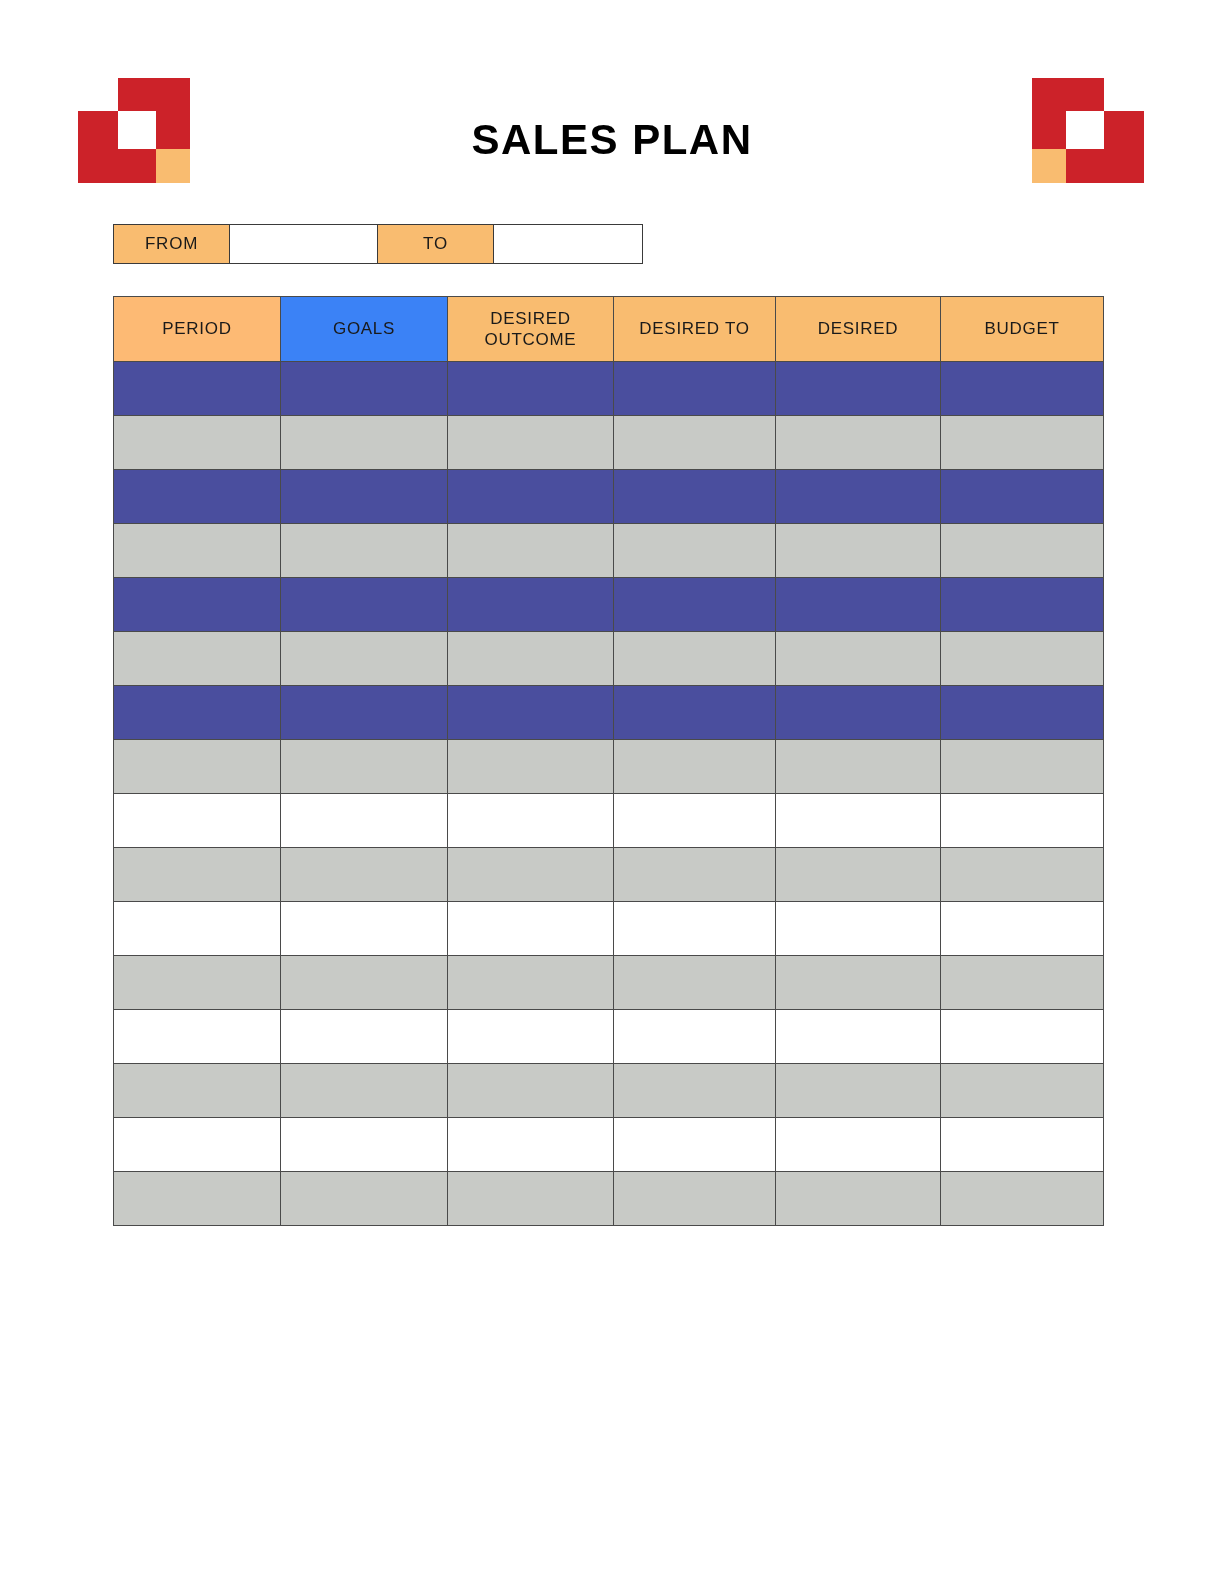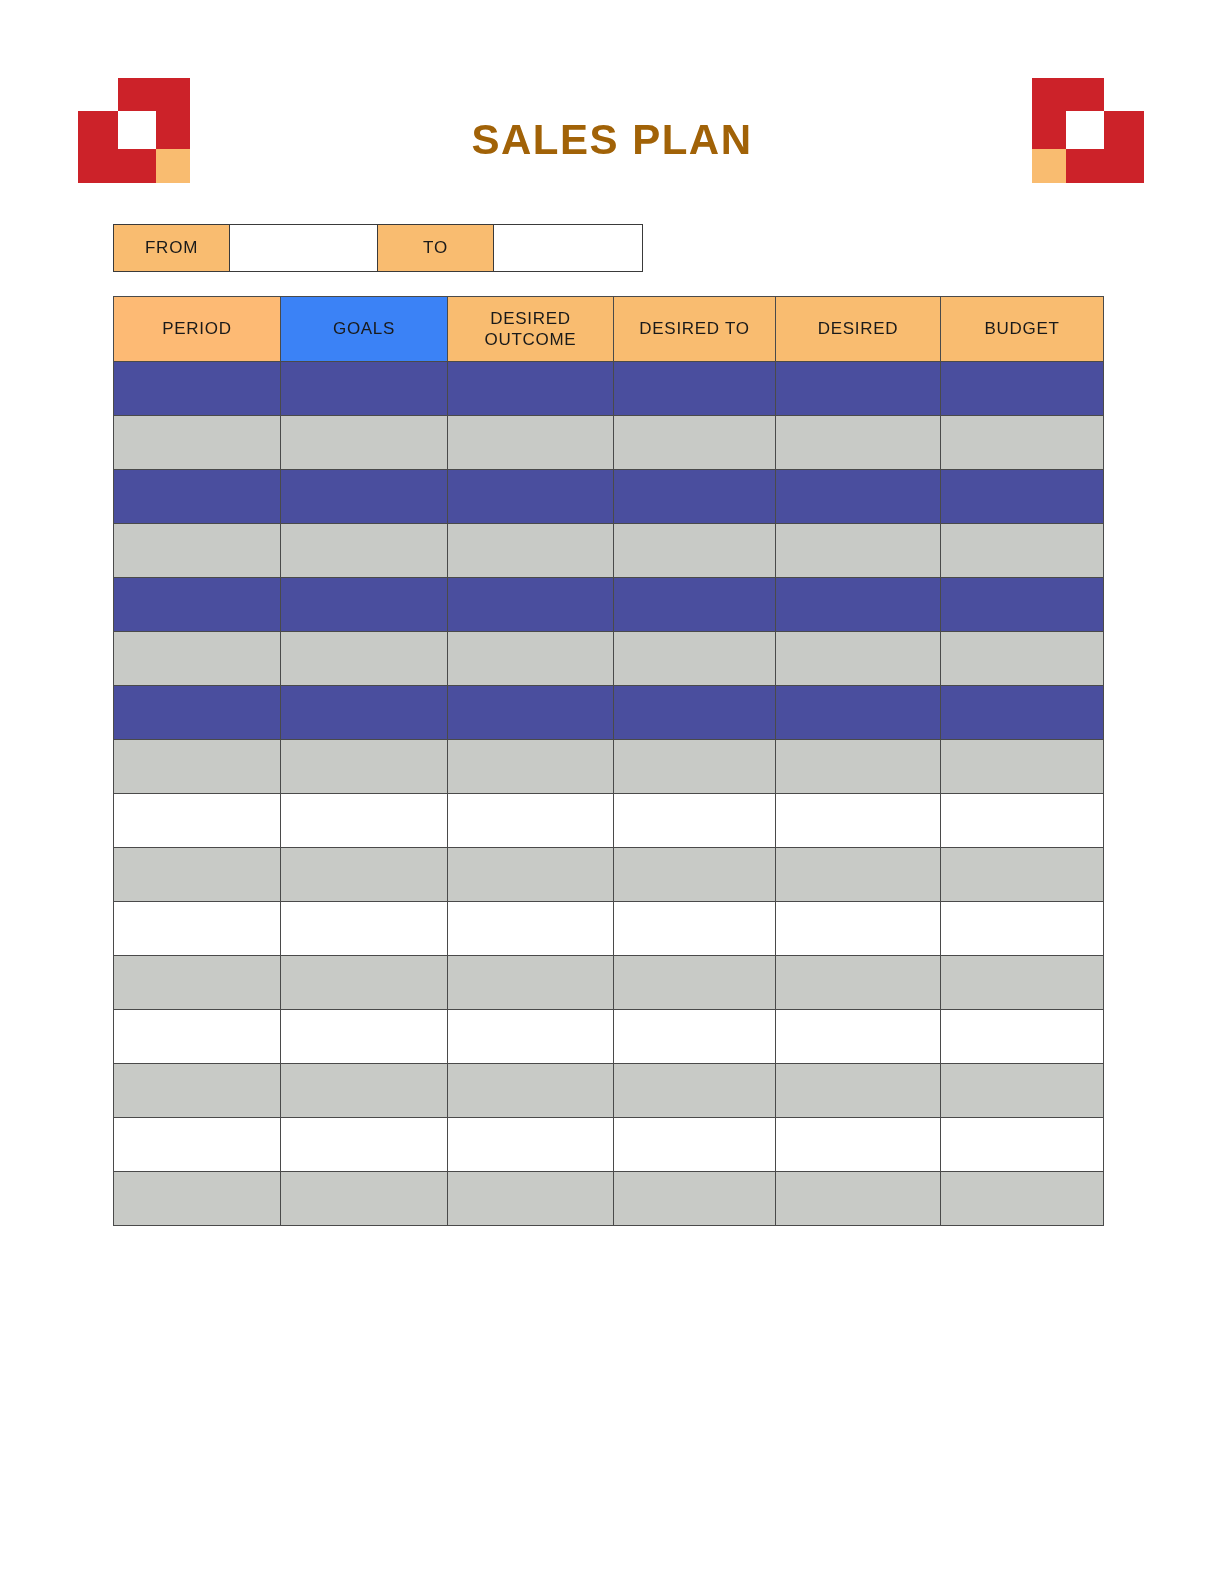--- a/index.html
+++ b/index.html
@@ -70,21 +70,21 @@
     line-height: 1;
   }
 
   
   .daterange {
     position: absolute;
     left: 113px;
     top: 224px;
     display: flex;
     border: 1.5px solid #3a3a3a;
-    height: 48px;
+    height: 40px;
   }
   .daterange .cell {
     height: 100%;
     display: flex;
     align-items: center;
     justify-content: center;
     font-size: 17px;
     letter-spacing: 0.8px;
     color: #1a1a1a;
     border-right: 1.5px solid #3a3a3a;
@@ -133,21 +133,21 @@
 
 <div class="header">
 
   <div class="logo logo-left">
     <div class="sq sq-red-a" style="background: rgb(204, 34, 41);"></div>
     <div class="sq sq-red-b" style="background: rgb(204, 34, 41);"></div>
     <div class="sq sq-white" style="background: rgb(255, 255, 255);"></div>
     <div class="sq sq-orange" style="background: rgb(249, 188, 112);"></div>
   </div>
 
-  <h1 class="page-title" style="color: #a16207; margin-top: 22px;">SALES PLAN</h1>
+  <h1 class="page-title" style="color: #000000; margin-top: 22px;">SALES PLAN</h1>
 
   <div class="logo logo-right">
     <div class="sq sq-red-a" style="background: rgb(204, 34, 41);"></div>
     <div class="sq sq-red-b" style="background: rgb(204, 34, 41);"></div>
     <div class="sq sq-white" style="background: rgb(255, 255, 255);"></div>
     <div class="sq sq-orange" style="background: rgb(249, 188, 112);"></div>
   </div>
 
 </div>
 

